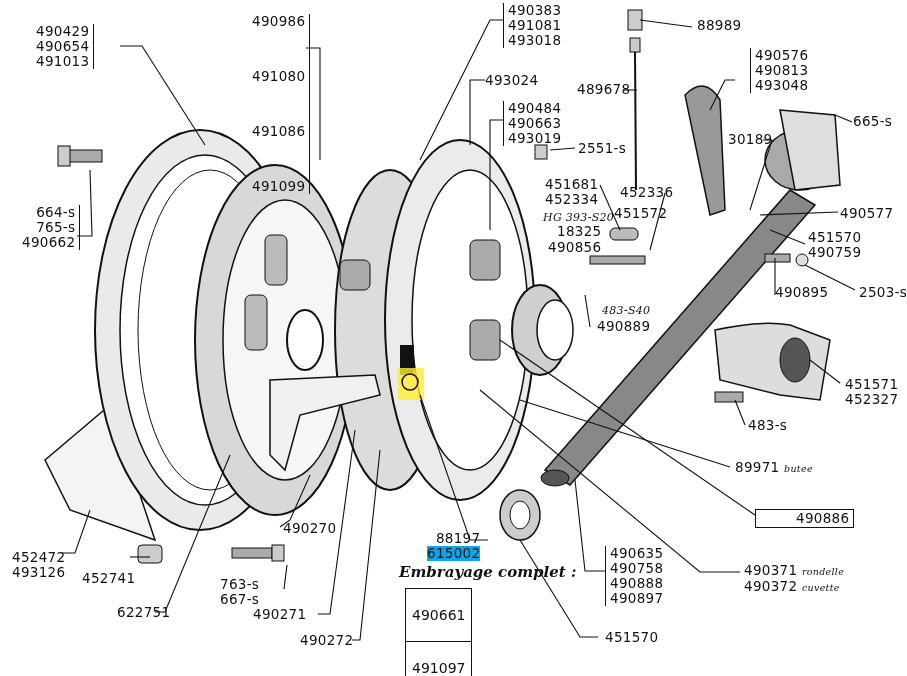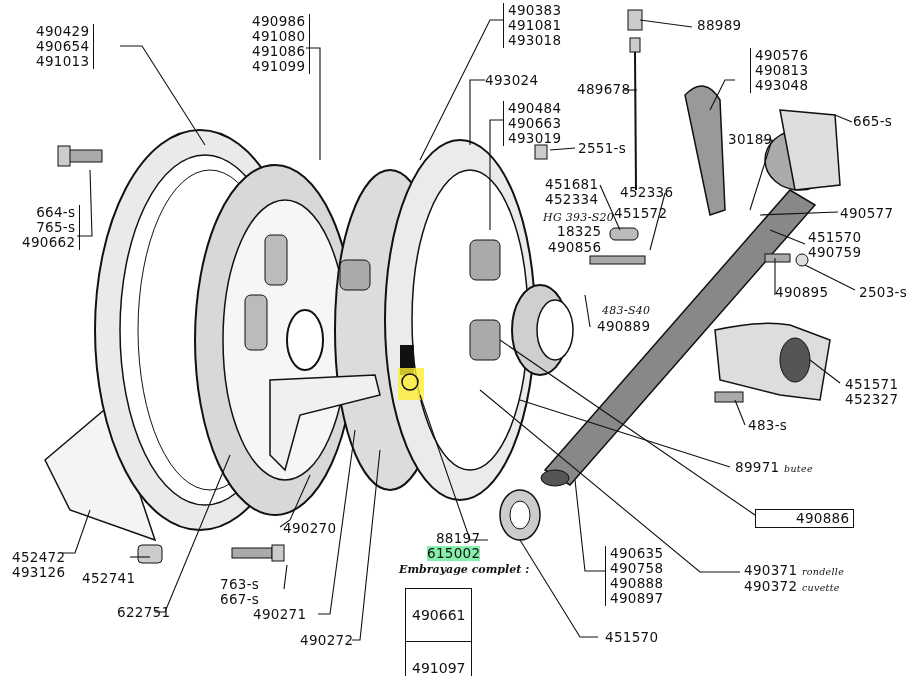--- a/index.html
+++ b/index.html
@@ -6,24 +6,24 @@
     body { width: 907px; height: 676px; position: relative; overflow: hidden;
            font-family: "DejaVu Sans", sans-serif; color: #111; }
     #art { position: absolute; left: 0; top: 0; width: 907px; height: 676px; }
     .lbl { position: absolute; font-size: 13.5px; line-height: 15px; letter-spacing: 0.3px;
            font-family: "DejaVu Sans", sans-serif; color: #111; white-space: nowrap; }
     .grp { position: absolute; display: flex; flex-direction: column; }
     .grp.bar-left { border-left: 1.5px solid #111; padding-left: 4px; }
     .grp.bar-right { border-right: 1.5px solid #111; padding-right: 4px; text-align: right; }
     .grp .lbl { position: static; }
     .small-it { font-style: italic; font-size: 9.5px; font-family: "DejaVu Serif", serif; }
-    .hl { background: #86efac; }
+    .hl { background: #0ea5e9; }
     .boxed { border: 1.3px solid #111; padding: 1px 4px; }
     #complete-title { position: absolute; left: 399px; top: 563px; font-family: "DejaVu Serif", serif;
-           font-style: italic; font-weight: bold; font-size: 11px; color: #111; }
+           font-style: italic; font-weight: bold; font-size: 15px; color: #111; }
     #complete-table { position: absolute; left: 405px; top: 588px; border-collapse: collapse; }
     #complete-table td { border: 1.3px solid #111; padding: 17px 6px; font-size: 14px; height: 18px;
            font-family: "DejaVu Sans", sans-serif; }
     svg line, svg polyline, svg path.ln { stroke: #111; stroke-width: 1.1; fill: none; }
   </style>
 </head>
 <body>
 
 <svg id="art" viewBox="0 0 907 676" xmlns="http://www.w3.org/2000/svg">
 
@@ -134,21 +134,21 @@
     <polyline points="318,614 330,614 355,430"></polyline>
     <polyline points="352,640 360,640 380,450"></polyline>
   </g>
 </svg>
 
 <div class="grp bar-right" style="left:36px; top:24px;">
   <span class="lbl">490429</span>
   <span class="lbl">490654</span>
   <span class="lbl">491013</span>
 </div>
-<div class="grp bar-right" style="left:252px; top:14px;">
+<div class="grp bar-right" style="left:252px; top:14px;gap:40px;">
   <span class="lbl">490986</span>
   <span class="lbl">491080</span>
   <span class="lbl">491086</span>
   <span class="lbl">491099</span>
 </div>
 <div class="grp bar-left" style="left:503px; top:3px;">
   <span class="lbl">490383</span>
   <span class="lbl">491081</span>
   <span class="lbl">493018</span>
 </div>

